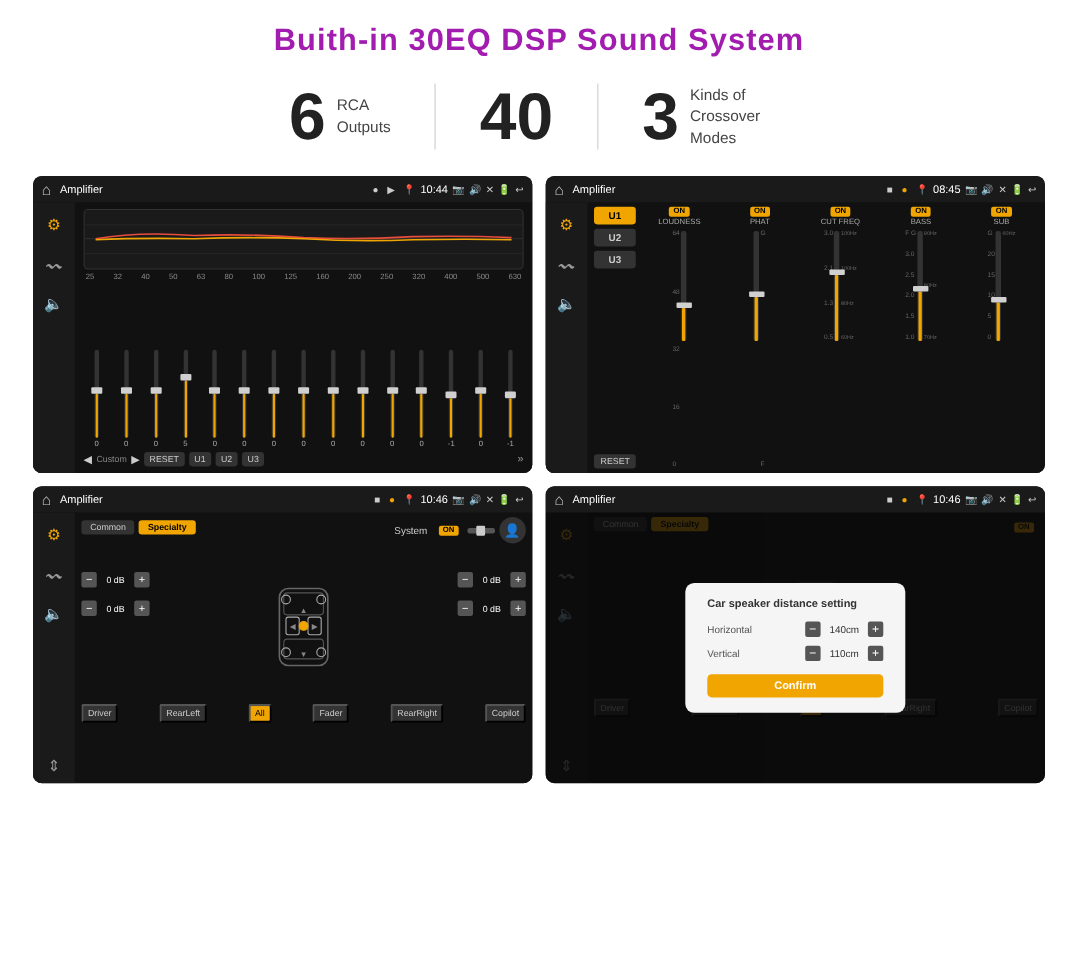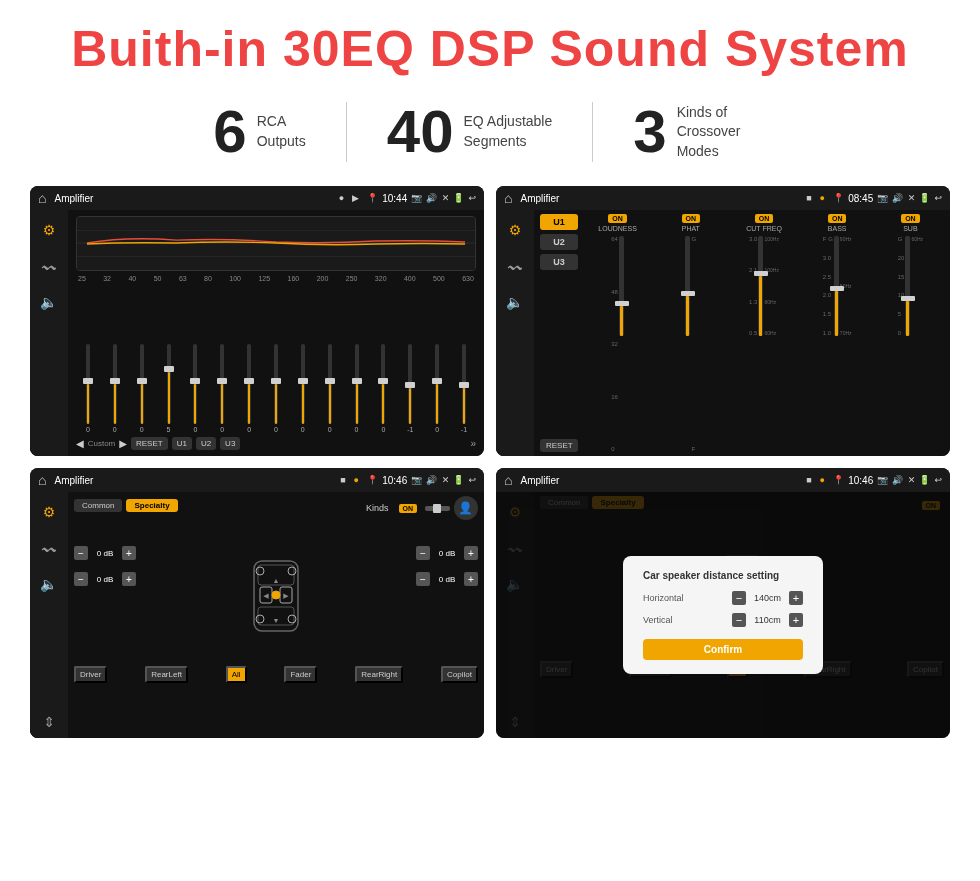--- a/index.html
+++ b/index.html
@@ -12,23 +12,23 @@
     }
 
     .page-container {
       width: 980px;
       padding: 20px 30px;
     }
 
     
     .main-title {
       text-align: center;
-      font-size: 50px;
+      font-size: 28px;
       font-weight: 900;
-      color: #ef4444;
+      color: #a21caf;
       margin-bottom: 24px;
       letter-spacing: 1px;
     }
 
     
     .stats-row {
       display: flex;
       justify-content: center;
       align-items: center;
       margin-bottom: 24px;
@@ -481,24 +481,20 @@
   <div class="stats-row">
     <div class="stat-item">
       <span class="stat-number">6</span>
       <span class="stat-label">
         <span>RCA</span><br>
         <span>Outputs</span>
       </span>
     </div>
     <div class="stat-item">
       <span class="stat-number">40</span>
-      <span class="stat-label">
-        <span>EQ Adjustable</span><br>
-        <span>Segments</span>
-      </span>
     </div>
     <div class="stat-item">
       <span class="stat-number">3</span>
       <span class="stat-label">
         <span>Kinds of</span><br>
         <span>Crossover Modes</span>
       </span>
     </div>
   </div>
 
@@ -844,21 +840,21 @@
           <span class="sidebar-icon">🔈</span>
           <span class="sidebar-icon" style="margin-top:auto;margin-bottom:8px;">⇕</span>
         </div>
         <div class="fader-content">
           <div style="display:flex;align-items:center;justify-content:space-between;margin-bottom:6px;">
             <div class="fader-tabs">
               <button class="fader-tab">Common</button>
               <button class="fader-tab active">Specialty</button>
             </div>
             <div style="display:flex;align-items:center;gap:4px;">
-              <span class="fader-label">Kinds</span>
+              <span class="fader-label">System</span>
               <span class="on-toggle">ON</span>
               <div style="display:flex;align-items:center;gap:2px;">
                 <div style="width:25px;height:5px;background:#555;border-radius:2px;position:relative;">
                   <div style="width:8px;height:9px;background:#ccc;border-radius:1px;position:absolute;top:-2px;left:8px;"></div>
                 </div>
               </div>
               <div style="width:24px;height:24px;background:#333;border-radius:50%;display:flex;align-items:center;justify-content:center;color:#ccc;font-size:12px;">👤</div>
             </div>
           </div>
 

